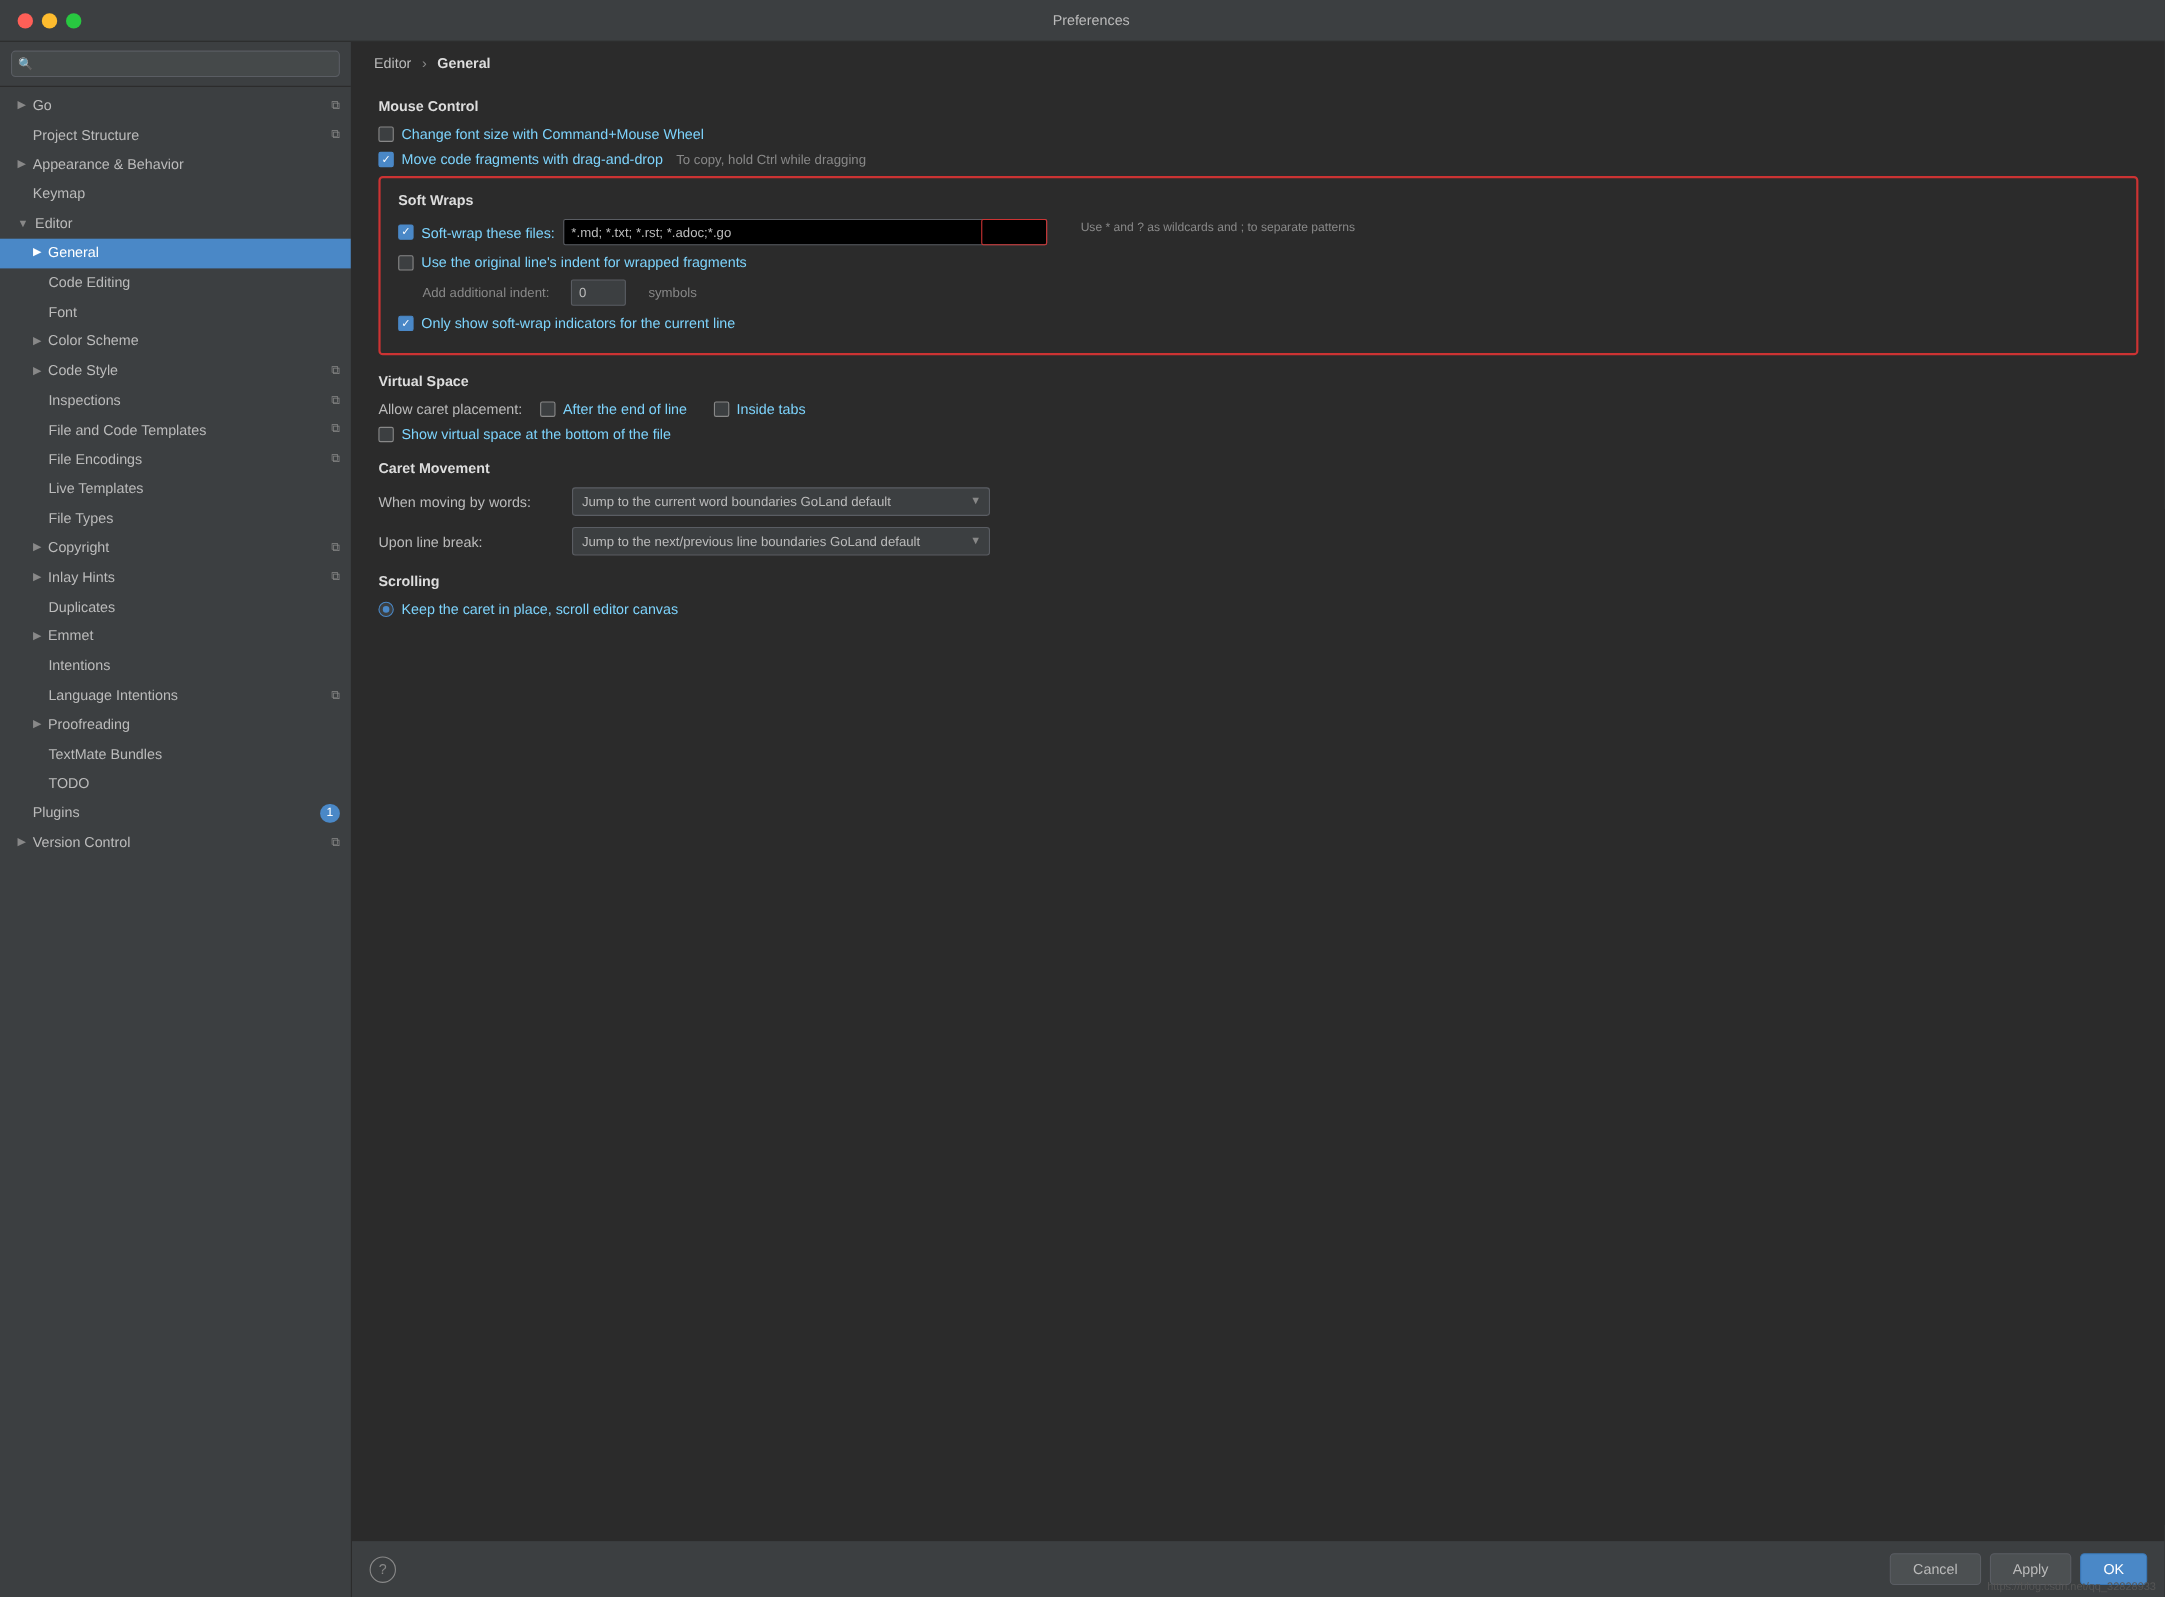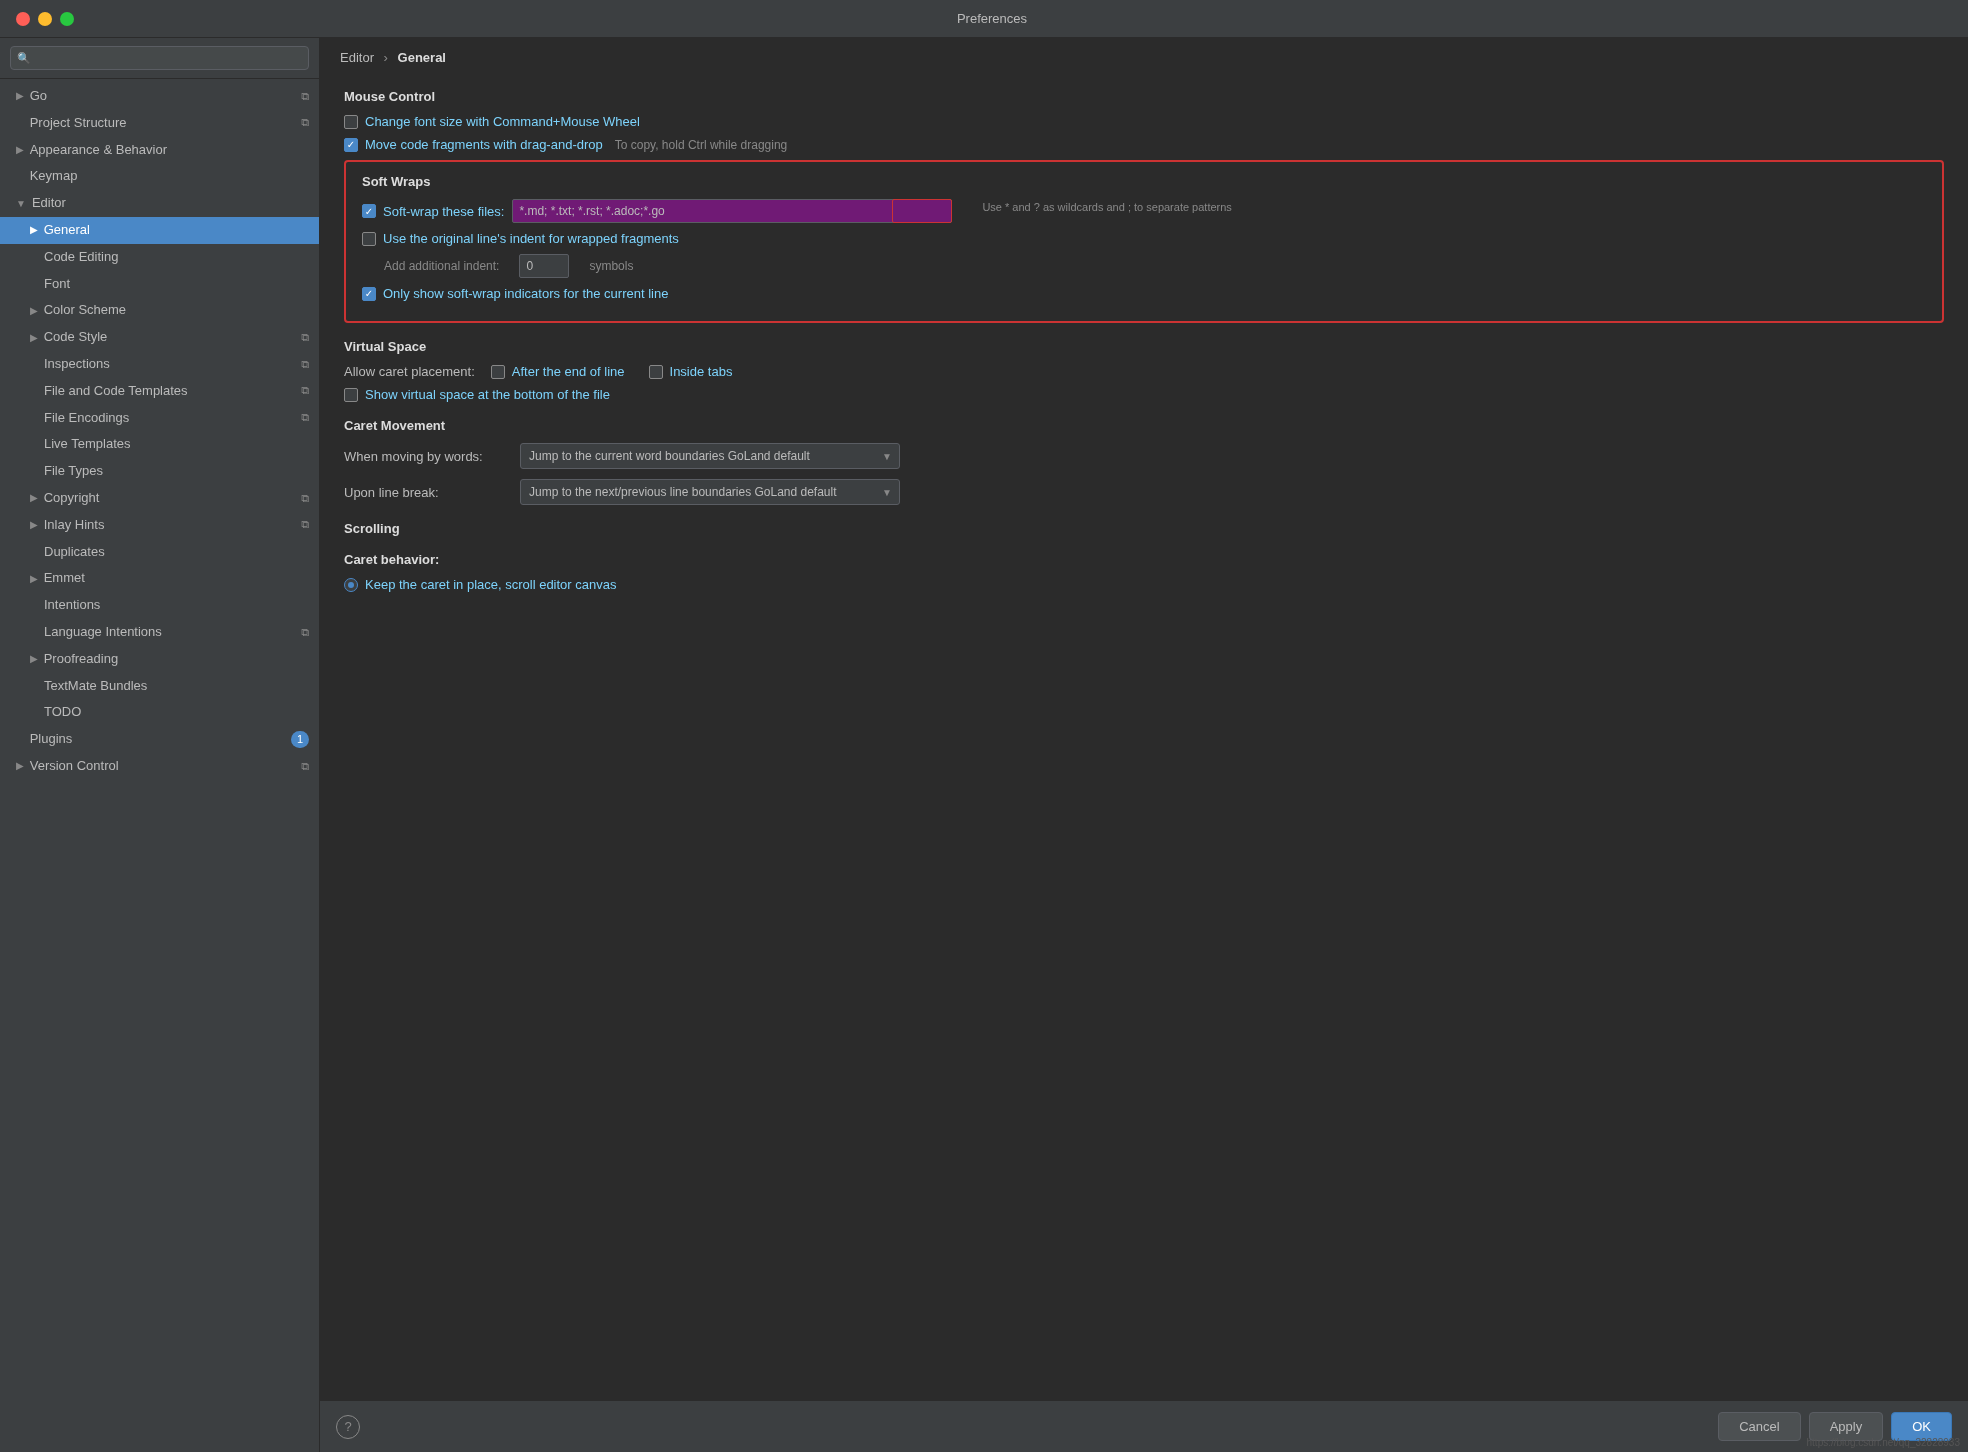--- a/index.html
+++ b/index.html
@@ -196,21 +196,21 @@
       background: #3c3f41;
       border: 1px solid #5a5d63;
       border-radius: 2px;
       color: #bbbbbb;
       padding: 2px 6px;
       font-size: 12px;
       outline: none;
       height: 24px;
     }
     .file-input-wide {
-      background: #701a75;
+      background: #000000;
       border: 1px solid #5a5d63;
       border-radius: 2px;
       color: #bbbbbb;
       padding: 2px 6px;
       font-size: 12px;
       outline: none;
       height: 24px;
       width: 440px;
     }
     .hint-small {
@@ -581,21 +581,20 @@
         <div class="select-wrapper">
           <select class="select-dropdown">
             <option>Jump to the next/previous line boundaries  GoLand default</option>
           </select>
           <span class="select-arrow">▼</span>
         </div>
       </div>
 
       <div class="section-title">Scrolling</div>
 
-      <div class="section-title">Caret behavior:</div>
       <div class="option-row">
         <label class="cb-label">
           <div class="radio-btn selected"></div>
           <span>Keep the caret in place, scroll editor canvas</span>
         </label>
       </div>
 
     </div>
 
     <div class="footer-bar">

